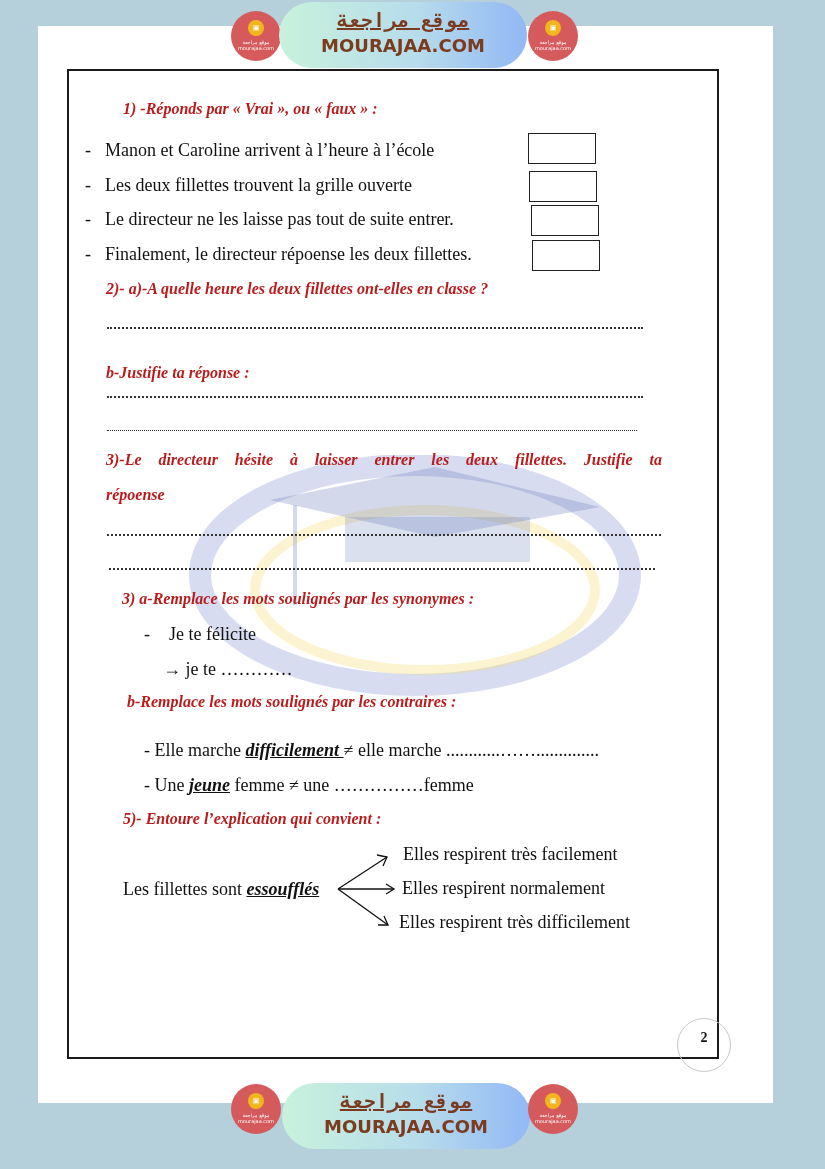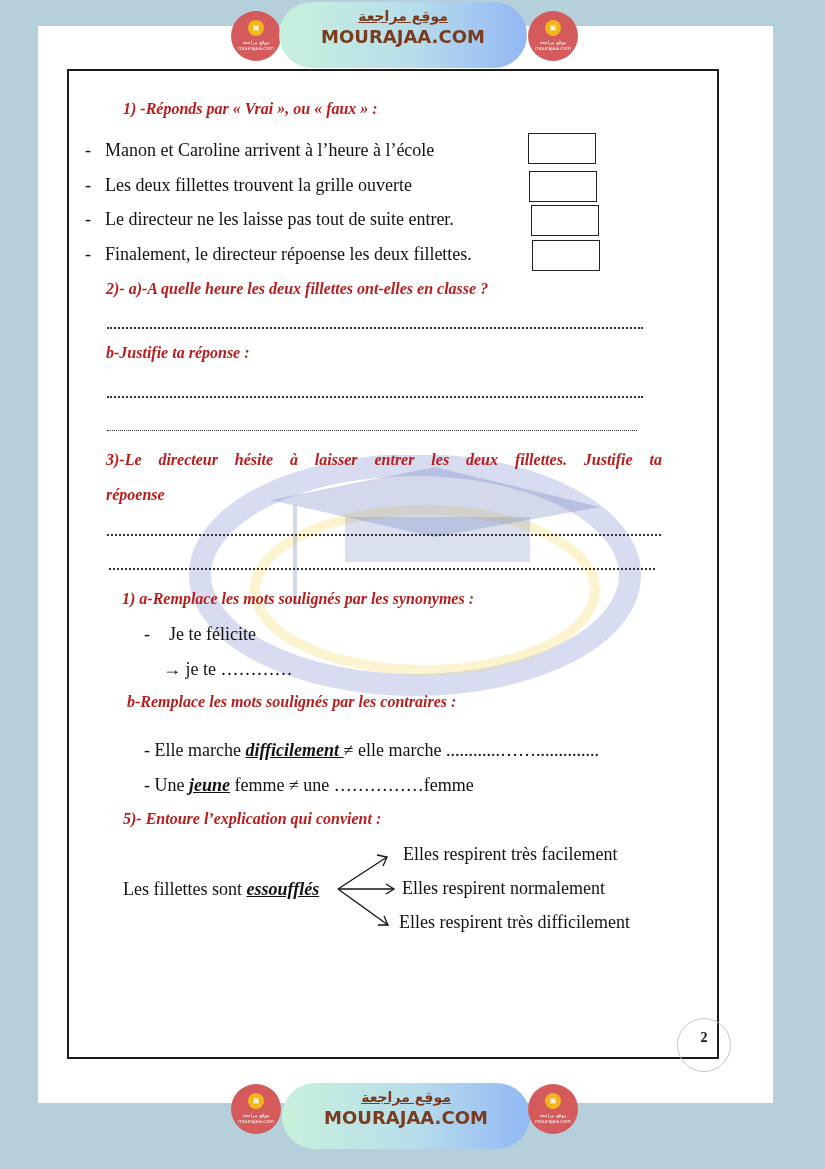--- a/index.html
+++ b/index.html
@@ -39,21 +39,21 @@
   .box { position: absolute; width: 68px; height: 31px; border: 1.5px solid #222; background: #fff; }
   u.kw { font-weight: bold; font-style: italic; }
   .justify { text-align: justify; text-align-last: justify; }
 
   
   .banner {
     position: absolute; width: 248px; height: 66px; border-radius: 33px;
     background: linear-gradient(90deg, #c8f2dc 0%, #b7dceb 55%, #92b8f5 100%);
     text-align: center; color: #7a3b1e; font-family: "DejaVu Sans", sans-serif; font-weight: bold;
   }
-  .banner .ar { display:block; font-size: 14px; margin-top: 6px; text-decoration: underline; }
+  .banner .ar { display:block; font-size: 20px; margin-top: 6px; text-decoration: underline; font-family: Liberation Mono, monospace; }
   .banner .en { display:block; font-size: 18px; margin-top: 2px; }
   .badge {
     position: absolute; width: 50px; height: 50px; border-radius: 50%;
     background: #d45a5c; text-align: center;
   }
   .badge .ic {
     position: absolute; left: 17px; top: 9px; width: 16px; height: 16px; border-radius: 50%;
     background: #f2b51c; color:#fff; font-size: 7px; line-height: 16px; font-family:"DejaVu Sans",sans-serif; font-weight:bold;
   }
   .badge .tx {
@@ -110,30 +110,30 @@
 <div class="blk" style="left:85px;top:209px;">-</div>
 <div class="blk" style="left:105px;top:209px;">Le directeur ne les laisse pas tout de suite entrer.</div>
 <div class="box" style="left:531px;top:205px;"></div>
 
 <div class="blk" style="left:85px;top:244px;">-</div>
 <div class="blk" style="left:105px;top:244px;">Finalement, le directeur répoense les deux fillettes.</div>
 <div class="box" style="left:532px;top:240px;"></div>
 
 <div class="red" style="left:106px;top:280px;">2)- a)-A quelle heure les deux fillettes ont-elles en classe ?</div>
 <div class="dots" style="left:107px;top:327px;width:536px;"></div>
-<div class="red" style="left:106px;top:344px;">b-Justifie ta réponse :</div>
+<div class="red" style="left:106px;top:364px;">b-Justifie ta réponse :</div>
 <div class="dots" style="left:107px;top:396px;width:536px;"></div>
 <div class="dots" style="left:107px;top:429px;width:530px;border-bottom-width:1px;"></div>
 
 <div class="red justify" style="left:106px;top:451px;width:556px;">3)-Le directeur hésite à laisser entrer les deux fillettes. Justifie ta</div>
 <div class="red" style="left:106px;top:486px;">répoense</div>
 <div class="dots" style="left:107px;top:534px;width:554px;"></div>
 <div class="dots" style="left:109px;top:568px;width:546px;"></div>
 
-<div class="red" style="left:122px;top:590px;">1) a-Remplace les mots soulignés par les synonymes :</div>
+<div class="red" style="left:122px;top:590px;">3) a-Remplace les mots soulignés par les synonymes :</div>
 <div class="blk" style="left:144px;top:624px;">-</div>
 <div class="blk" style="left:169px;top:624px;">Je te félicite</div>
 <div class="blk" style="left:163px;top:659px;">→ je te …………</div>
 <div class="red" style="left:127px;top:693px;">b-Remplace les mots soulignés par les contraires :</div>
 
 <div class="blk" style="left:144px;top:740px;">
   <span>- </span><span>Elle marche </span><u class="kw">difficilement </u><span>≠ elle marche ............……..............</span>
 </div>
 <div class="blk" style="left:144px;top:775px;text-align:center;">
   <span>- </span><span>Une </span><u class="kw">jeune</u><span> femme  ≠ une  ……………femme</span>

